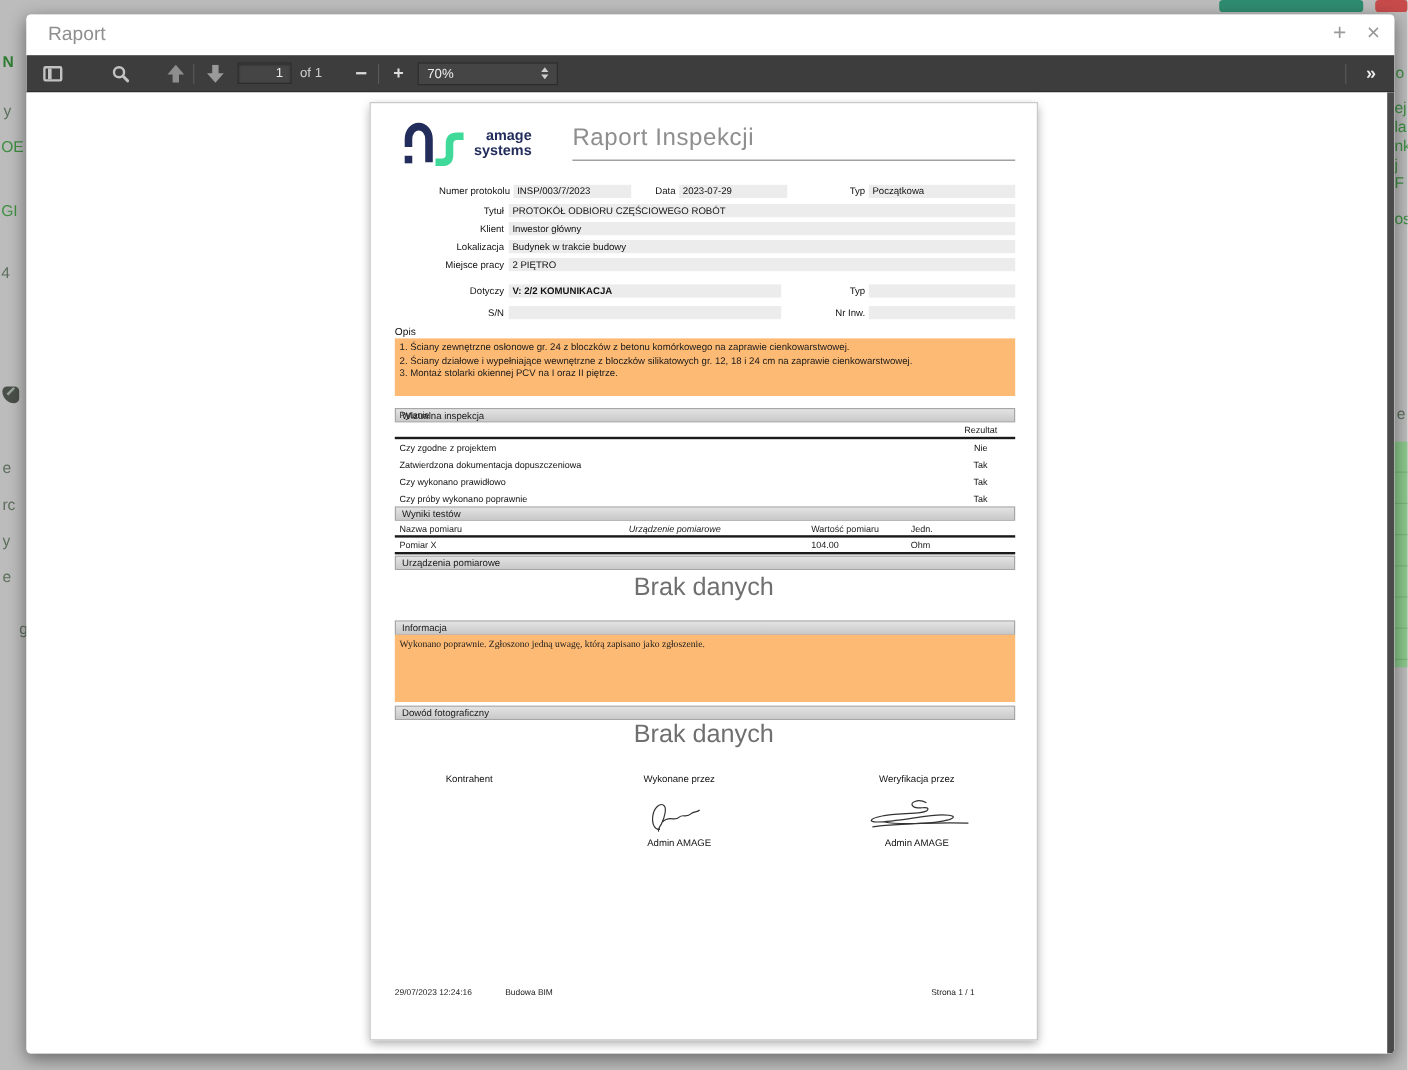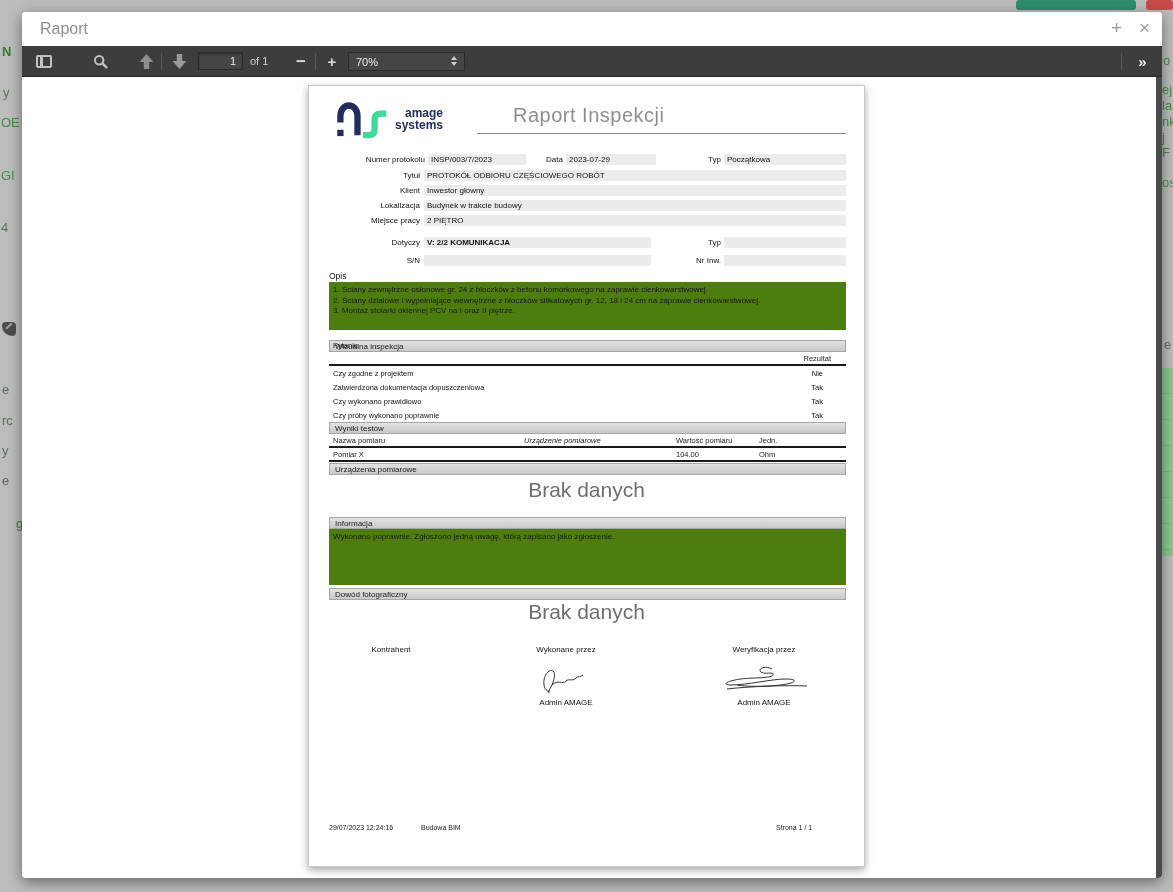--- a/index.html
+++ b/index.html
@@ -59,32 +59,32 @@
   #viewer { position:relative; height:801px; background:#fff; }
   #viewer-scrollbar { position:absolute; right:0; top:0; width:6px; height:100%; background:#4b4b4b; }
 
   
   #page { position:absolute; left:286px; top:8px; width:557px; height:782px; background:#fff;
           border:1px solid #c9c9c9; box-shadow:0 3px 8px rgba(0,0,0,.35); font-size:8px; color:#111; }
   .abs { position:absolute; }
 
   #logo { left:26px; top:13px; display:flex; align-items:center; }
   #logo-words { margin-left:6px; text-align:right; color:#232d5c; font-size:12px; line-height:12px; font-weight:bold; }
-  #doc-title { left:168px; top:18px; font-size:20px; color:#8e8e8e; letter-spacing:.5px;margin-left:36px; }
+  #doc-title { left:168px; top:18px; font-size:20px; color:#8e8e8e; letter-spacing:.5px; }
   #title-rule { left:168px; top:47px; width:369px; height:1px; background:#8a8a8a; }
 
   .fld-label { position:absolute; text-align:right; font-size:8px; color:#111; height:11px; line-height:11px; }
   .fld-value { position:absolute; background:#ececec; height:11px; line-height:11px; font-size:8px; padding:0 3px;
                overflow:hidden; white-space:nowrap; }
   .bold { font-weight:bold; }
 
   .section-bar { position:absolute; left:20px; width:517px; height:12px; line-height:11px;
                  background:linear-gradient(#e3e3e3,#c9c9c9); border:1px solid #a6a6a6;
                  font-size:8px; padding-left:5px; color:#1a1a1a; }
-  .gray-box { position:absolute; left:20px; width:517px; background:#4d7c0f; font-size:8px;
+  .gray-box { position:absolute; left:20px; width:517px; background:#fdba74; font-size:8px;
               line-height:10.5px; padding:3px 4px; color:#1a1a1a; }
 
   .th { font-size:7.5px; color:#1a1a1a; }
   .hline { position:absolute; left:20px; width:517px; background:#1a1a1a; height:1.5px; }
   .vrow-q { position:absolute; left:24px; font-size:7.5px; }
   .vrow-r { position:absolute; right:41px; font-size:7.5px; }
   .brak { position:absolute; left:0; width:100%; text-align:center; font-size:21px; color:#6f6f6f; }
 
   .sig-col { position:absolute; width:130px; text-align:center; font-size:8px; color:#111; }
   .sig-svg { position:absolute; }
@@ -251,21 +251,21 @@
         <span class="abs th" style="left:24px; top:364px;">Pomiar X</span>
         <span class="abs th" style="left:215px; top:364px;"></span>
         <span class="abs th" style="left:367px; top:364px;">104.00</span>
         <span class="abs th" style="left:450px; top:364px;">Ohm</span>
         <div class="hline" style="top:374px;"></div>
 
         <div class="section-bar" style="top:377px;">Urządzenia pomiarowe</div>
         <div class="brak" style="top:392px;">Brak danych</div>
 
         <div class="section-bar" style="top:431px;">Informacja</div>
-        <div class="gray-box" style="top:443px; height:56px;">
+        <div class="gray-box" style="top:443px; height:56px;font-family:Liberation Serif, serif;">
           <div>Wykonano poprawnie. Zgłoszono jedną uwagę, którą zapisano jako zgłoszenie.</div>
         </div>
 
         <div class="section-bar" style="top:502px;">Dowód fotograficzny</div>
         <div class="brak" style="top:514px;">Brak danych</div>
 
         <div class="sig-col" style="left:17px; top:559px;">Kontrahent</div>
         <div class="sig-col" style="left:192px; top:559px;">Wykonane przez</div>
         <div class="sig-col" style="left:390px; top:559px;">Weryfikacja przez</div>
 

